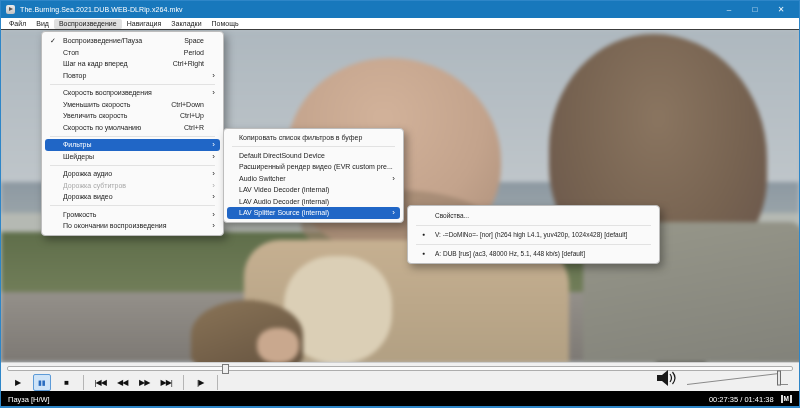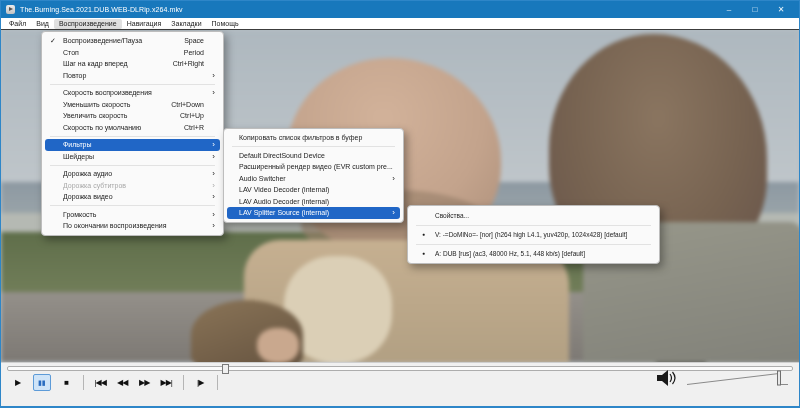--- a/index.html
+++ b/index.html
@@ -360,14 +360,21 @@
         </g>
         <g>
           <line x1="30" y1="15.5" x2="122" y2="4.5" stroke="#8a8a8a" stroke-width="1"></line>
           <line x1="122" y1="15.5" x2="131" y2="15.5" stroke="#8a8a8a" stroke-width="1"></line>
           <rect x="120.5" y="2" width="3" height="14" fill="#e8e8e8" stroke="#6e6e6e" stroke-width="1"></rect>
         </g>
       </svg>
     </div>
   </div>
 
+  <div class="statusbar">
+    <span>Пауза [H/W]</span>
+    <span class="sb-right">
+      <span>00:27:35 / 01:41:38</span>
+      <span class="m-ind">M</span>
+    </span>
+  </div>
 
 </div>
 
 </body></html>

